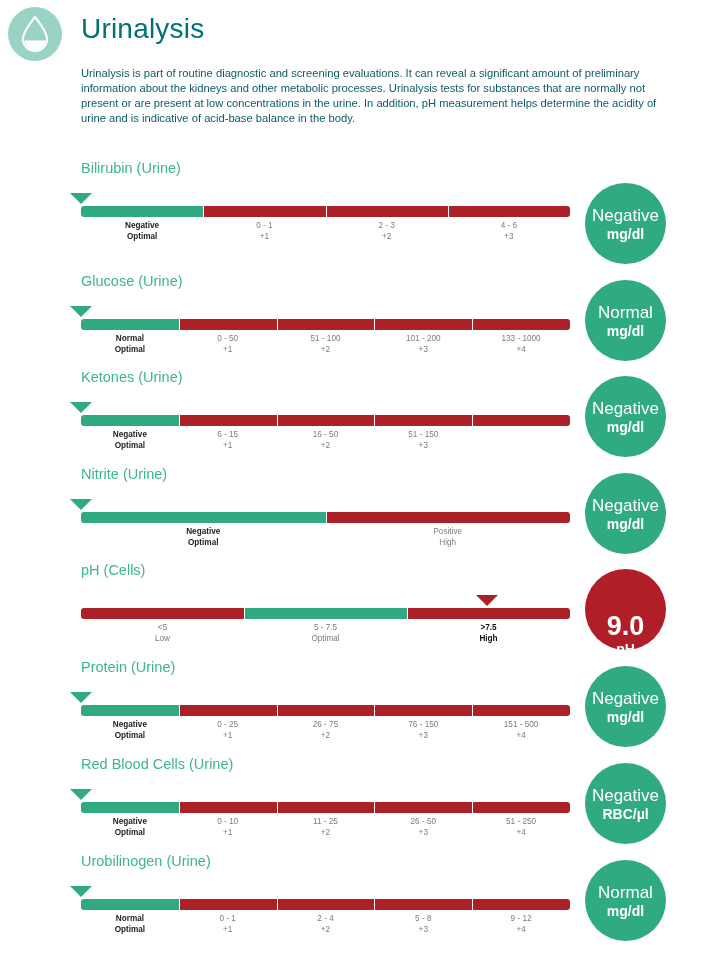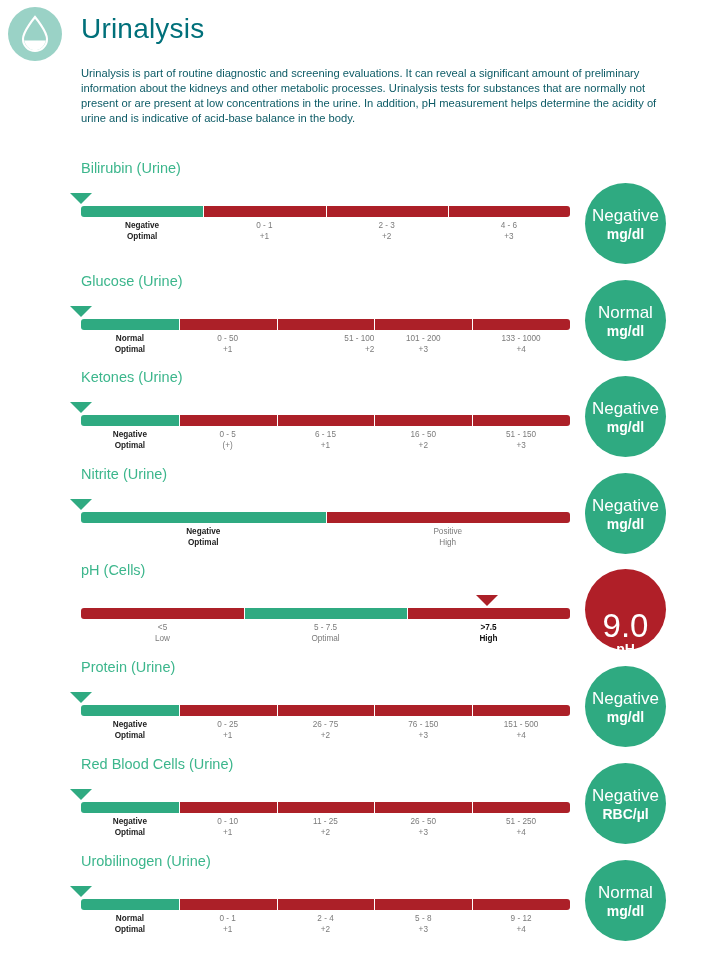--- a/index.html
+++ b/index.html
@@ -131,21 +131,21 @@
     flex-direction: column;
     align-items: center;
     justify-content: center;
   }
   .result.danger { background: #b01f28; }
   .result .rv {
     font-size: 17px;
     line-height: 19px;
     font-weight: normal;
   }
-  .result.danger .rv { font-size: 33px; line-height: 28px; font-weight: normal; margin-top: 48px; }
+  .result.danger .rv { font-size: 27px; line-height: 28px; font-weight: bold; margin-top: 48px; }
   .result .ru {
     font-size: 14px;
     line-height: 14px;
     font-weight: bold;
     margin-top: 2px;
   }
 </style>
 </head>
 <body>
 
@@ -207,21 +207,21 @@
         </div>
         <div class="labels">
           <div class="lab optimal" style="width: 20%;">
             <span class="l1">Normal</span>
             <span class="l2">Optimal</span>
           </div>
           <div class="lab" style="width: 20%;">
             <span class="l1">0 - 50</span>
             <span class="l2">+1</span>
           </div>
-          <div class="lab" style="width: 20%; text-align: right;">
+          <div class="lab" style="width: 20%;">
             <span class="l1">51 - 100</span>
             <span class="l2">+2</span>
           </div>
           <div class="lab" style="width: 20%;">
             <span class="l1">101 - 200</span>
             <span class="l2">+3</span>
           </div>
           <div class="lab" style="width: 20%;">
             <span class="l1">133 - 1000</span>
             <span class="l2">+4</span>
@@ -237,24 +237,20 @@
           <div class="seg green" style="width: 20%;"></div>
           <div class="seg red" style="width: 20%;"></div>
           <div class="seg red" style="width: 20%;"></div>
           <div class="seg red" style="width: 20%;"></div>
           <div class="seg red" style="width: 20%;"></div>
         </div>
         <div class="labels">
           <div class="lab optimal" style="width: 20%;">
             <span class="l1">Negative</span>
             <span class="l2">Optimal</span>
-          </div>
-          <div class="lab" style="width: 20%;">
-            <span class="l1">0 - 5</span>
-            <span class="l2">(+)</span>
           </div>
           <div class="lab" style="width: 20%;">
             <span class="l1">6 - 15</span>
             <span class="l2">+1</span>
           </div>
           <div class="lab" style="width: 20%;">
             <span class="l1">16 - 50</span>
             <span class="l2">+2</span>
           </div>
           <div class="lab" style="width: 20%;">

